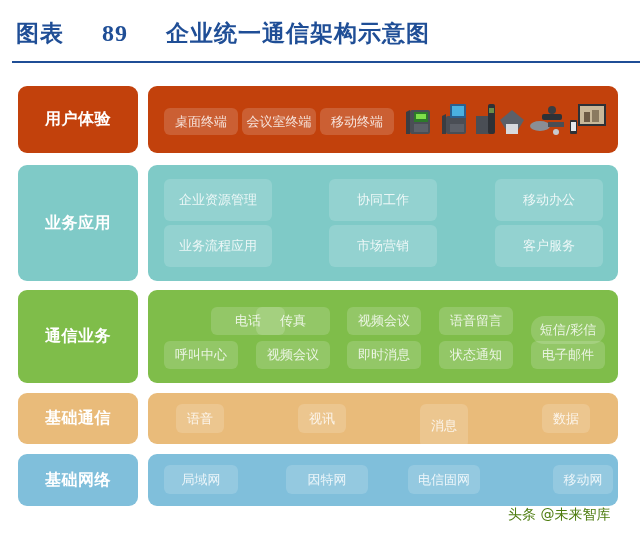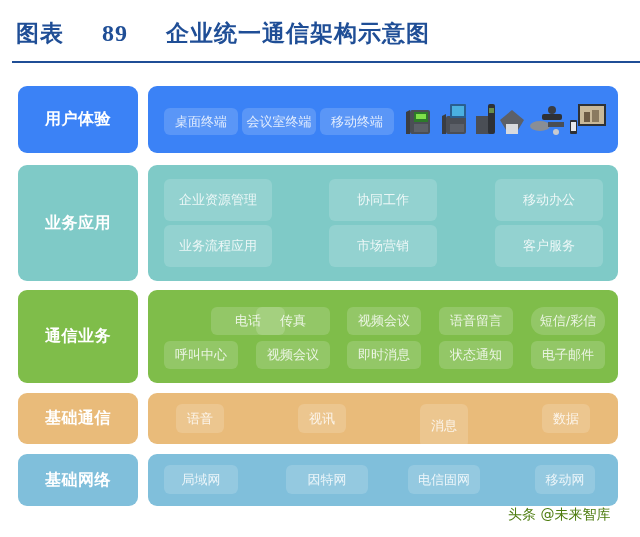--- a/index.html
+++ b/index.html
@@ -29,21 +29,21 @@
   }
   .chip {
     position: absolute; border-radius: 6px;
     background: rgba(255,255,255,0.16);
     color: rgba(255,255,255,0.82);
     font-size: 13px; display: flex; align-items: center; justify-content: center;
     white-space: nowrap;
   }
 
   
-  .c-gray .label, .c-gray .panel { background: #3b82f6; }
+  .c-gray .label, .c-gray .panel { background: #c2410c; }
   .c-teal .label, .c-teal .panel { background: #7fcac7; }
   .c-green .label, .c-green .panel { background: #7fbd4a; }
   .c-orange .label, .c-orange .panel { background: #e9bb7a; }
   .c-blue .label, .c-blue .panel { background: #80bfdb; }
 
   .devices { position: absolute; left: 254px; top: 16px; height: 36px; width: 206px; }
   .dev { position: absolute; }
 
   .watermark {
     position: absolute; left: 508px; top: 506px; font-size: 14px; color: #4d7c0f;
@@ -128,21 +128,21 @@
   </div>
 </div>
 
 <div class="row c-green" style="top:290px;height:93px;">
   <div class="label">通信业务</div>
   <div class="panel">
     <div class="chip" style="left:16px;top:17px;width:74px;height:28px;margin-left:47px;">电话</div>
     <div class="chip" style="left:108px;top:17px;width:74px;height:28px;">传真</div>
     <div class="chip" style="left:199px;top:17px;width:74px;height:28px;">视频会议</div>
     <div class="chip" style="left:291px;top:17px;width:74px;height:28px;">语音留言</div>
-    <div class="chip" style="left:383px;top:17px;width:74px;height:28px;border-radius:13px;">短信/彩信</div>
+    <div class="chip" style="left:383px;top:26px;width:74px;height:28px;border-radius:13px;">短信/彩信</div>
     <div class="chip" style="left:16px;top:51px;width:74px;height:28px;">呼叫中心</div>
     <div class="chip" style="left:108px;top:51px;width:74px;height:28px;">视频会议</div>
     <div class="chip" style="left:199px;top:51px;width:74px;height:28px;">即时消息</div>
     <div class="chip" style="left:291px;top:51px;width:74px;height:28px;">状态通知</div>
     <div class="chip" style="left:383px;top:51px;width:74px;height:28px;">电子邮件</div>
   </div>
 </div>
 
 <div class="row c-orange" style="top:393px;height:51px;border-radius:13px;">
   <div class="label">基础通信</div>
@@ -153,17 +153,17 @@
     <div class="chip" style="left:394px;top:11px;width:48px;height:29px;">数据</div>
   </div>
 </div>
 
 <div class="row c-blue" style="top:454px;height:52px;">
   <div class="label">基础网络</div>
   <div class="panel">
     <div class="chip" style="left:16px;top:11px;width:74px;height:29px;">局域网</div>
     <div class="chip" style="left:138px;top:11px;width:82px;height:29px;">因特网</div>
     <div class="chip" style="left:260px;top:11px;width:72px;height:29px;">电信固网</div>
-    <div class="chip" style="left:387px;top:11px;width:60px;height:29px;">移动网</div>
+    <div class="chip" style="left:405px;top:11px;width:60px;height:29px;">移动网</div>
   </div>
 </div>
 
 <div class="watermark">头条 @未来智库</div>
 
 </body></html>

